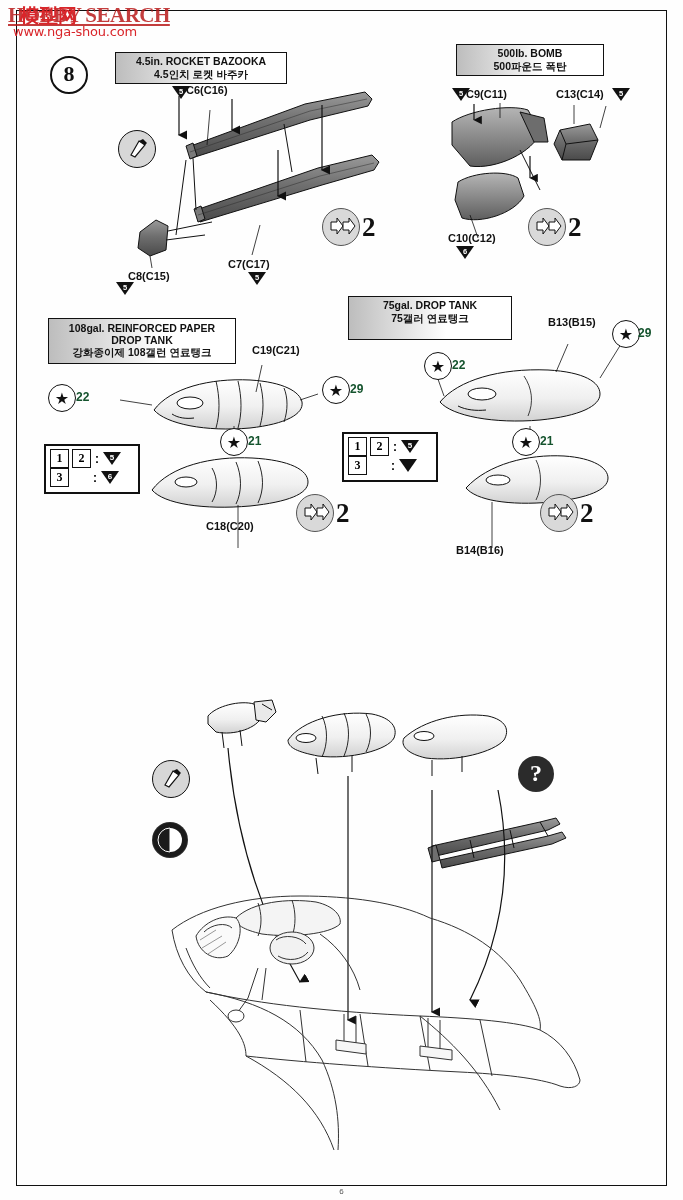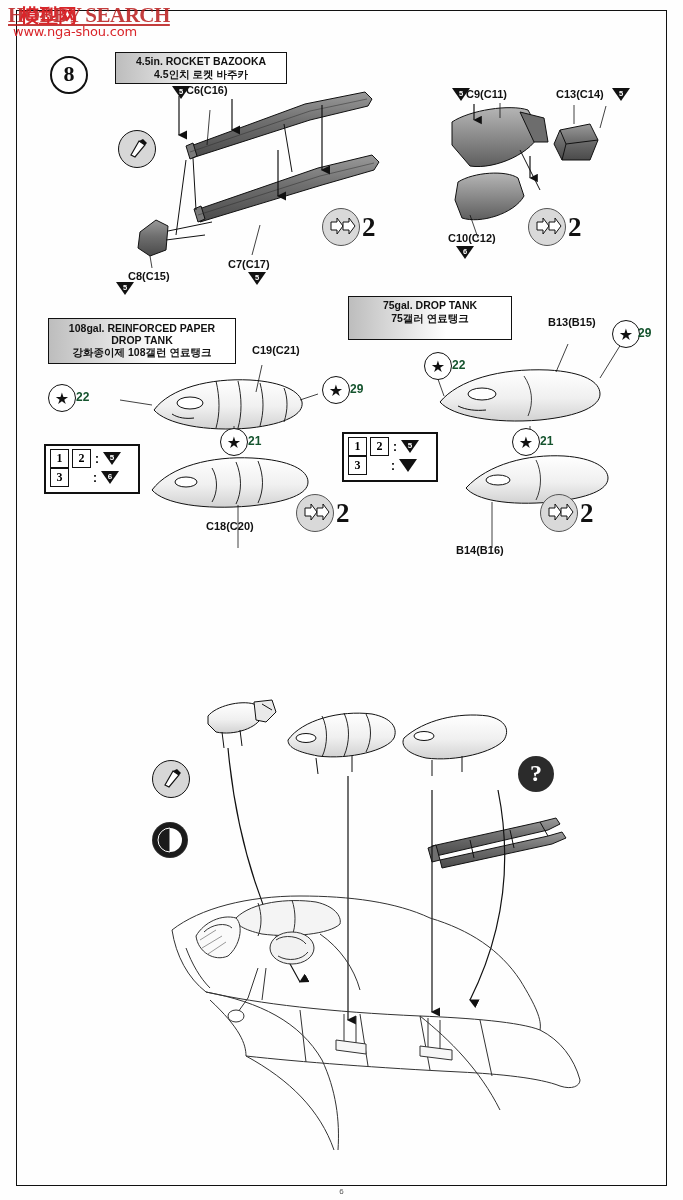--- a/index.html
+++ b/index.html
@@ -486,20 +486,24 @@
     </g>
   </svg>
 
   <div class="step-circle" style="left:50px; top:56px;">8</div>
 
   <div class="caption" style="left:115px; top:52px; width:172px; height:32px;">
     <div>4.5in. ROCKET BAZOOKA</div>
     <div>4.5인치 로켓 바주카</div>
   </div>
 
+  <div class="caption" style="left:456px; top:44px; width:148px; height:32px;">
+    <div>500lb. BOMB</div>
+    <div>500파운드 폭탄</div>
+  </div>
 
   <div class="caption" style="left:48px; top:318px; width:188px; height:46px; padding-top:3px;">
     <div style="white-space:normal; line-height:12px;">108gal. REINFORCED PAPER DROP TANK</div>
     <div>강화종이제 108갤런 연료탱크</div>
   </div>
 
   <div class="caption" style="left:348px; top:296px; width:164px; height:44px;">
     <div>75gal. DROP TANK</div>
     <div>75갤러 연료탱크</div>
   </div>

